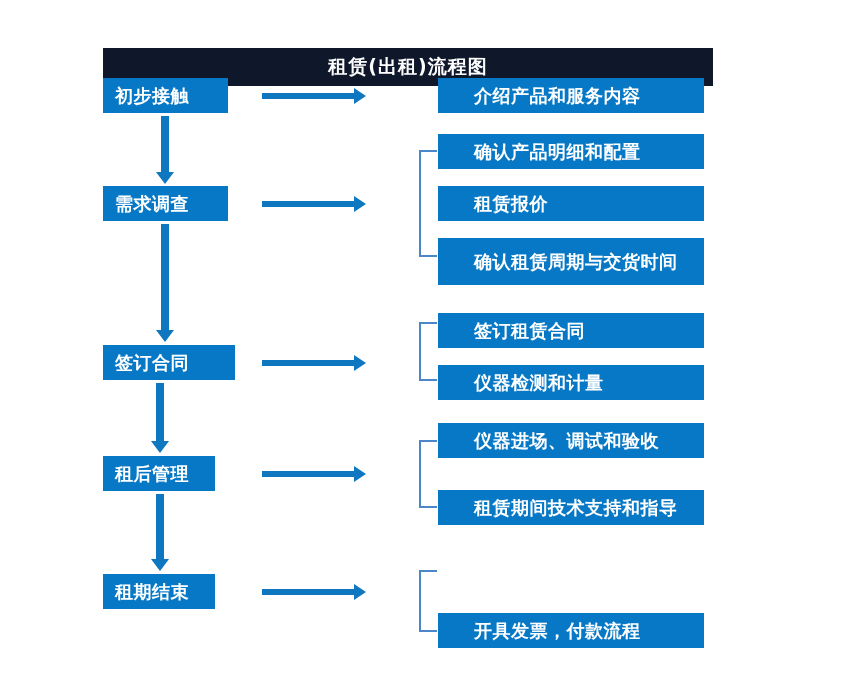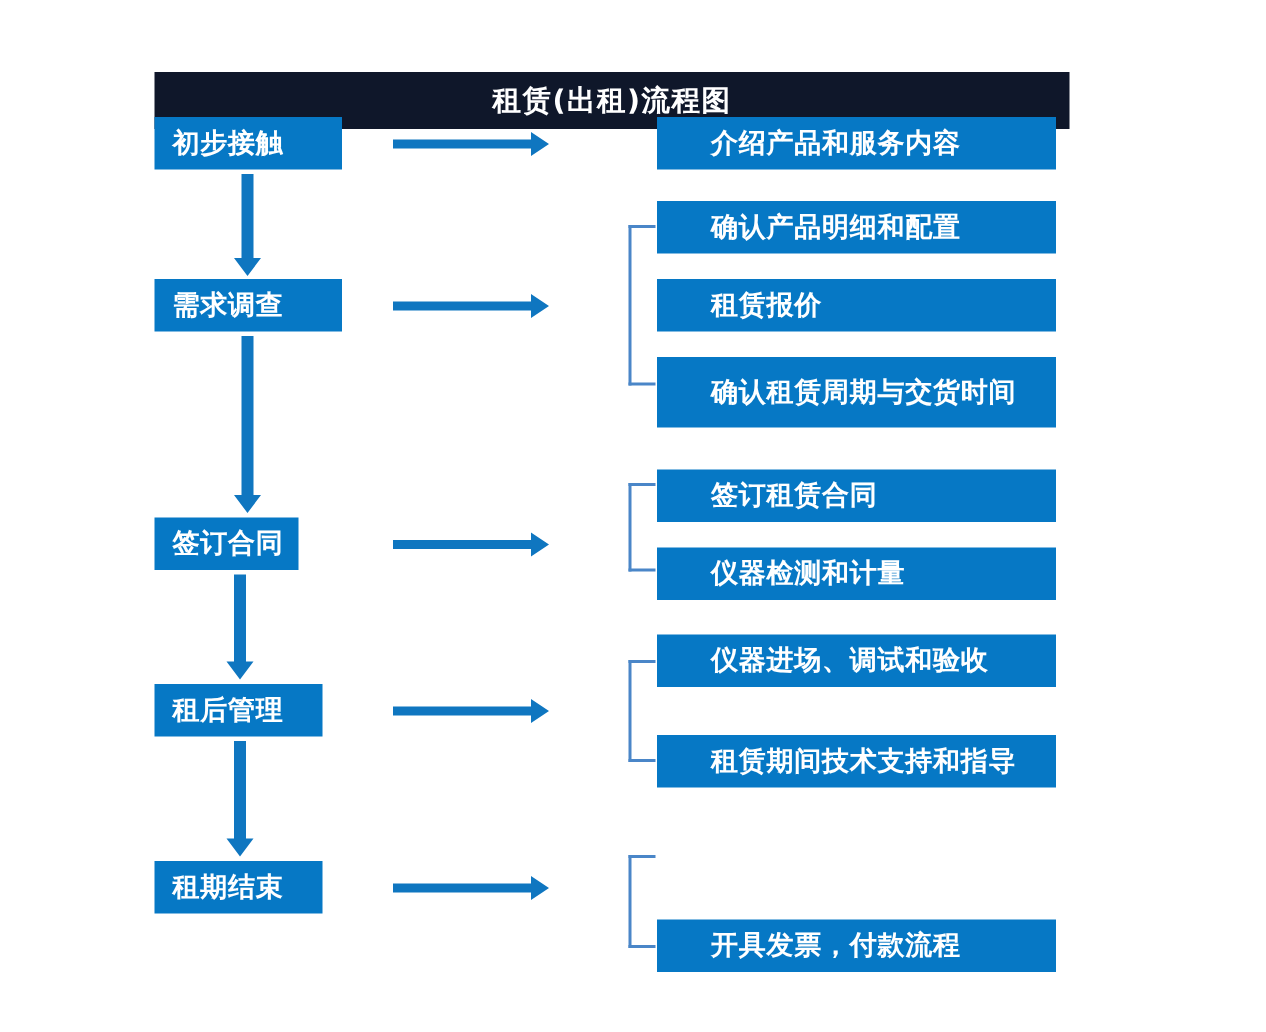--- a/index.html
+++ b/index.html
@@ -77,21 +77,21 @@
 <body>
 
 <div id="canvas">
 
   <div class="title-bar">租赁(出租)流程图</div>
 
   <div class="box stage-box" style="left:103px; top:78px; width:125px; height:35px;">初步接触</div>
 
   <div class="box stage-box" style="left:103px; top:186px; width:125px; height:35px;">需求调查</div>
 
-  <div class="box stage-box" style="left:103px; top:345px; width:96px; height:35px;">签订合同</div>
+  <div class="box stage-box" style="left:103px; top:345px; width:132px; height:35px;">签订合同</div>
 
   <div class="box stage-box" style="left:103px; top:456px; width:112px; height:35px;">租后管理</div>
 
   <div class="box stage-box" style="left:103px; top:574px; width:112px; height:35px;">租期结束</div>
 
   <div class="box detail-box" style="left:438px; top:78px; width:266px; height:35px;">介绍产品和服务内容</div>
 
   <div class="box detail-box" style="left:438px; top:134px; width:266px; height:35px;">确认产品明细和配置</div>
 
   <div class="box detail-box" style="left:438px; top:186px; width:266px; height:35px;">租赁报价</div>

